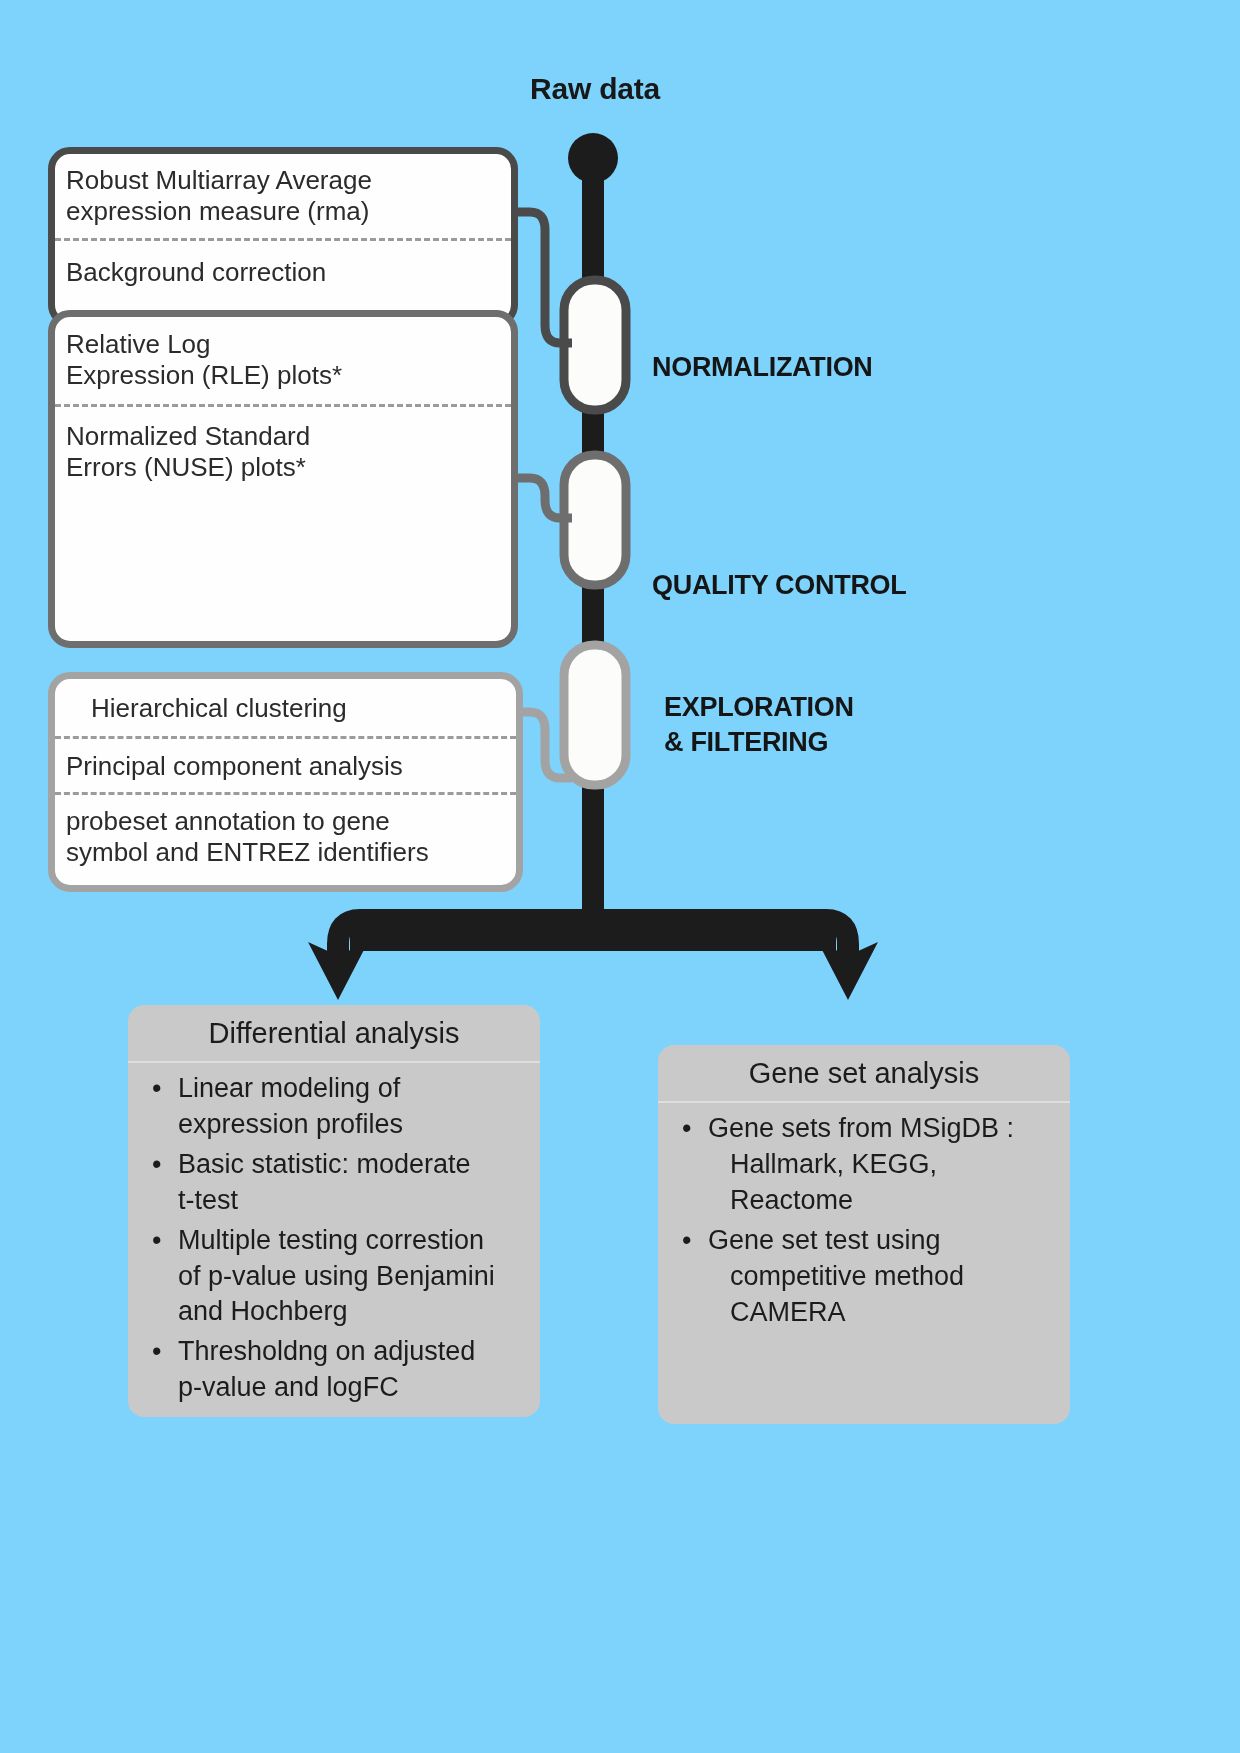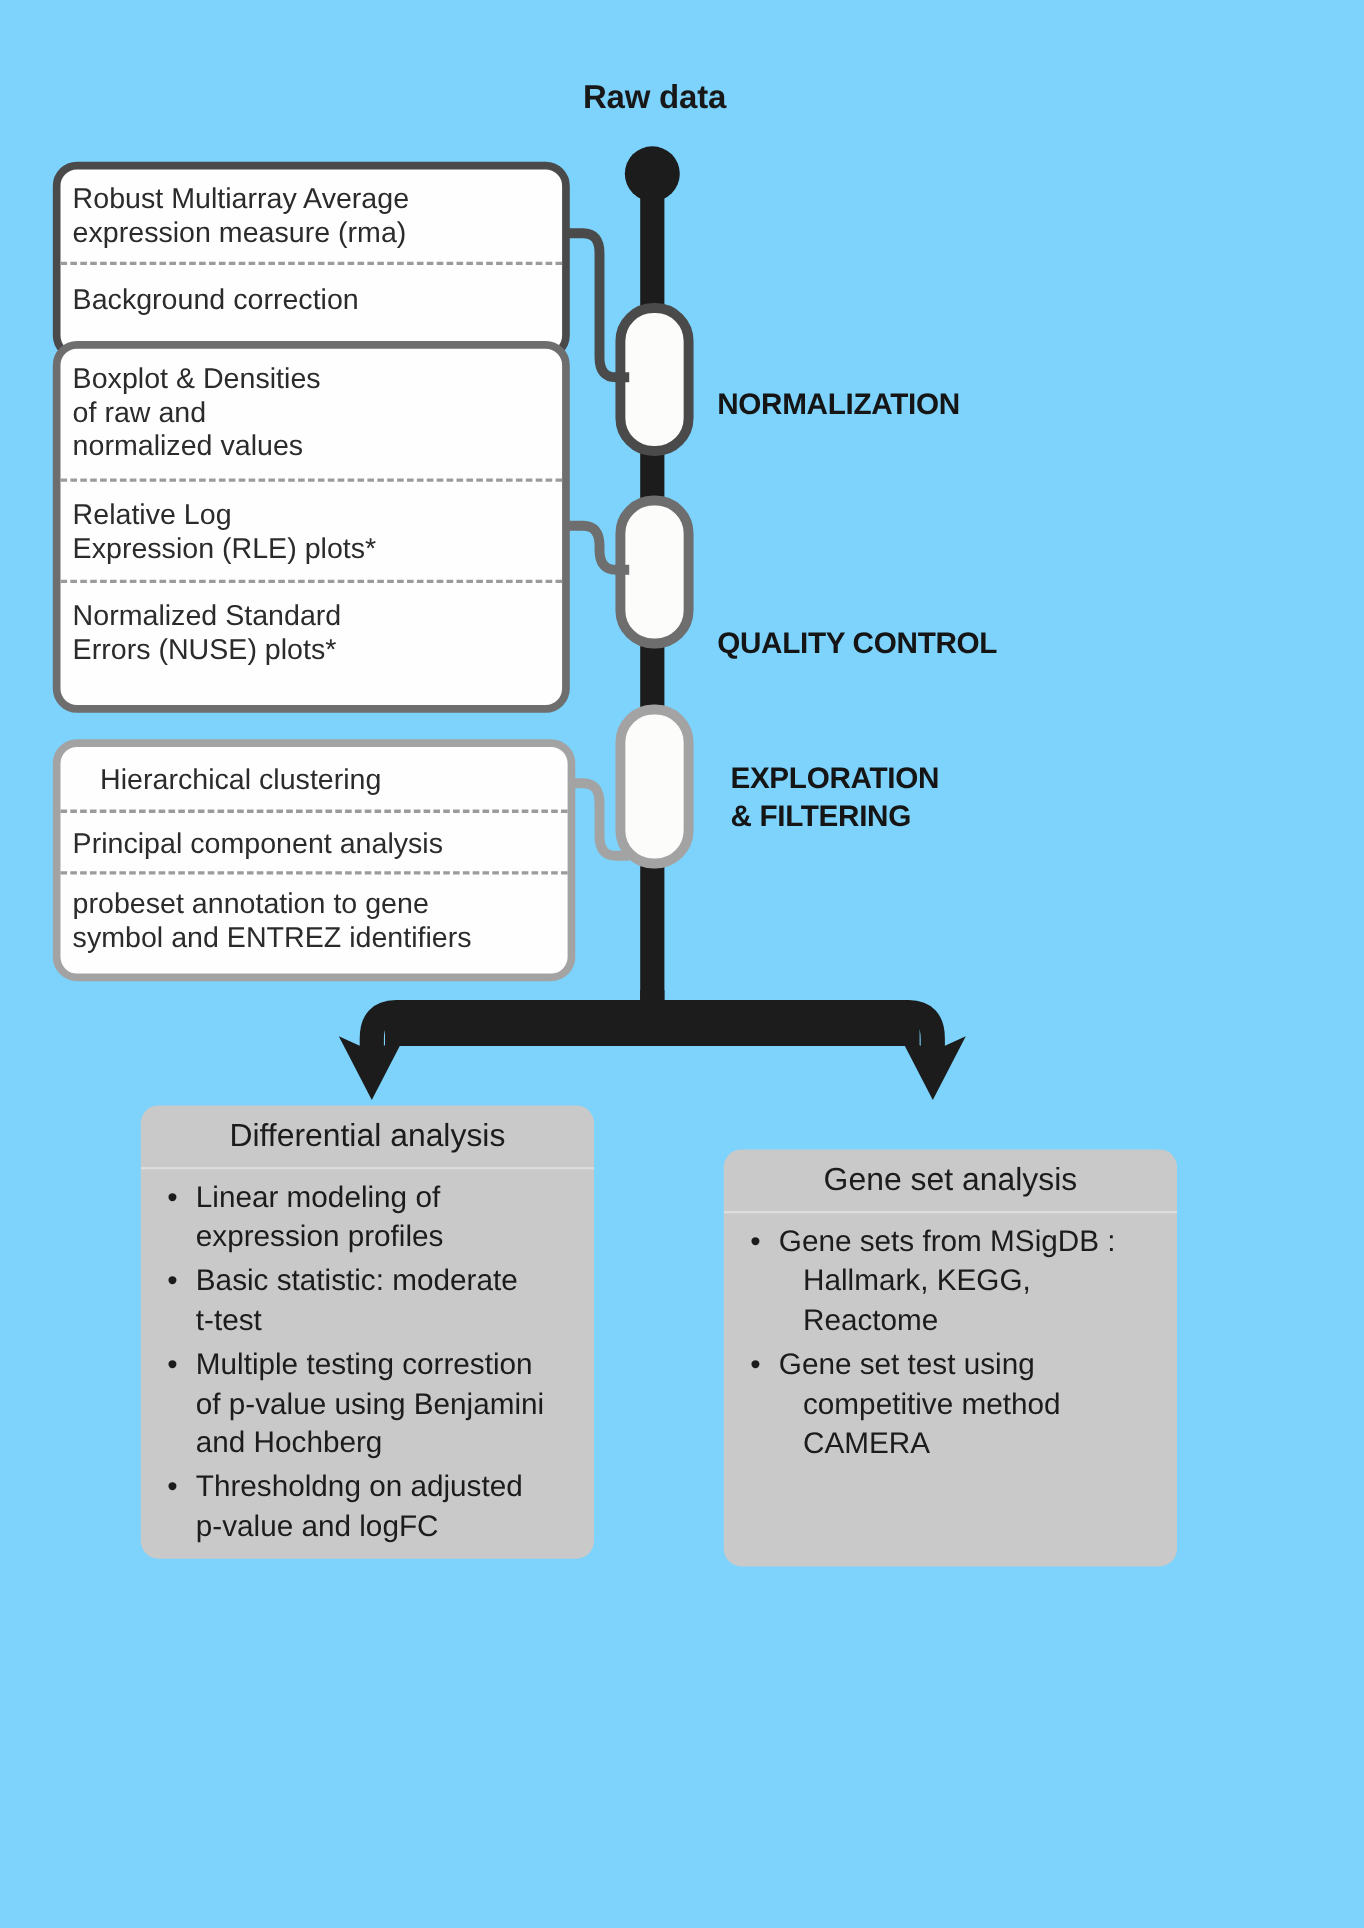--- a/index.html
+++ b/index.html
@@ -138,23 +138,20 @@
     <div class="box-row">
       <span>Robust Multiarray Average<br>expression measure (rma)</span>
     </div>
     <div class="box-row">
       <span>Background correction</span>
     </div>
   </div>
 
   <div class="detail-box mid" id="box-quality">
     <div class="box-row">
-      <span>Boxplot &amp; Densities<br>of raw and<br>normalized values</span>
-    </div>
-    <div class="box-row">
       <span>Relative Log<br>Expression (RLE) plots*</span>
     </div>
     <div class="box-row">
       <span>Normalized Standard<br>Errors (NUSE) plots*</span>
     </div>
   </div>
 
   <div class="detail-box light" id="box-exploration">
     <div class="box-row">
       <span>Hierarchical clustering</span>

